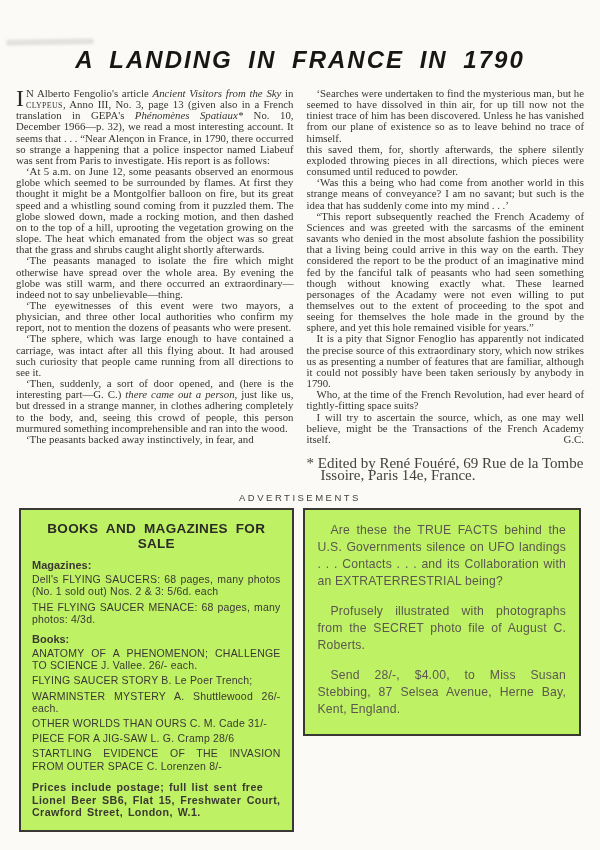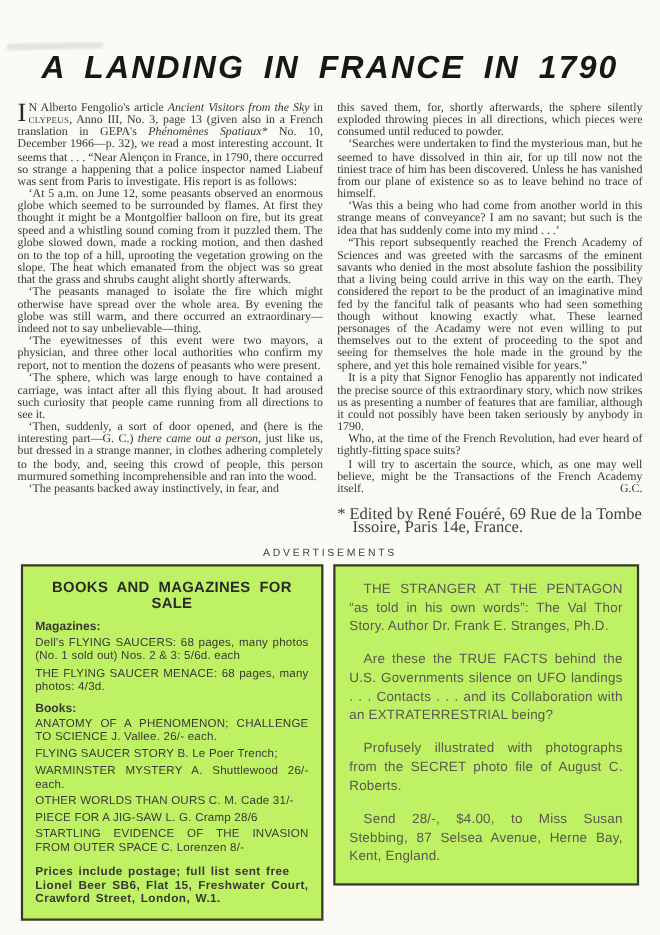--- a/index.html
+++ b/index.html
@@ -8,21 +8,21 @@
     font-family:"Liberation Serif",serif;overflow:hidden;box-sizing:border-box;
   }
   .scan-artifact{
     position:absolute;left:6px;top:39px;width:88px;height:6px;
     background:#b9b7b2;opacity:.35;border-radius:3px;transform:rotate(-1deg);
     filter:blur(1px);
   }
   .title{
     margin:46px 20px 14px;text-align:center;
     font-family:"Liberation Sans",sans-serif;font-style:italic;font-weight:bold;
-    font-size:29px;letter-spacing:2px;word-spacing:7px;color:#191714;
+    font-size:24px;letter-spacing:2px;word-spacing:7px;color:#191714;
   }
   .columns{display:flex;gap:13px;padding:0 16px;}
   .col{flex:1;min-width:0;font-size:10.8px;line-height:11.15px;text-align:justify;color:#383530;}
   .para{margin:0;text-indent:10px;position:relative;}
   .noindent{text-indent:0;}
   .dropcap{float:left;font-size:24px;line-height:19px;margin:1px 2px 0 0;color:#2b2925;}
   .sc{font-variant:small-caps;letter-spacing:.3px;}
   .sig{position:absolute;right:0;bottom:0;}
   .footnote{font-size:15px;line-height:11.6px;margin-top:13px;padding-left:14px;text-indent:-14px;text-align:left;color:#45423c;}
   .ads-label{
@@ -57,22 +57,22 @@
     <div class="col">
         <p class="para noindent"><span class="dropcap">I</span><span>N Alberto Fengolio's article </span><i>Ancient Visitors from the Sky</i><span> in </span><span class="sc">clypeus</span><span>, Anno III, No. 3, page 13 (given also in a French translation in GEPA's </span><i>Phénomènes Spatiaux*</i><span> No. 10, December 1966—p. 32), we read a most interesting account. It seems that . . . “Near Alençon in France, in 1790, there occurred so strange a happening that a police inspector named Liabeuf was sent from Paris to investigate. His report is as follows:</span></p>
         <p class="para"><span>‘At 5 a.m. on June 12, some peasants observed an enormous globe which seemed to be surrounded by flames. At first they thought it might be a Montgolfier balloon on fire, but its great speed and a whistling sound coming from it puzzled them. The globe slowed down, made a rocking motion, and then dashed on to the top of a hill, uprooting the vegetation growing on the slope. The heat which emanated from the object was so great that the grass and shrubs caught alight shortly afterwards.</span></p>
         <p class="para"><span>‘The peasants managed to isolate the fire which might otherwise have spread over the whole area. By evening the globe was still warm, and there occurred an extraordinary—indeed not to say unbelievable—thing.</span></p>
         <p class="para"><span>‘The eyewitnesses of this event were two mayors, a physician, and three other local authorities who confirm my report, not to mention the dozens of peasants who were present.</span></p>
         <p class="para"><span>‘The sphere, which was large enough to have contained a carriage, was intact after all this flying about. It had aroused such curiosity that people came running from all directions to see it.</span></p>
         <p class="para"><span>‘Then, suddenly, a sort of door opened, and (here is the interesting part—G. C.) </span><i>there came out a person</i><span>, just like us, but dressed in a strange manner, in clothes adhering completely to the body, and, seeing this crowd of people, this person murmured something incomprehensible and ran into the wood.</span></p>
         <p class="para"><span>‘The peasants backed away instinctively, in fear, and</span></p>
       </div>
     <div class="col">
+        <p class="para"><span>‘Searches were undertaken to find the mysterious man, but he seemed to have dissolved in thin air, for up till now not the tiniest trace of him has been discovered. Unless he has vanished from our plane of existence so as to leave behind no trace of himself.</span></p>
         <p class="para noindent"><span>this saved them, for, shortly afterwards, the sphere silently exploded throwing pieces in all directions, which pieces were consumed until reduced to powder.</span></p>
-        <p class="para"><span>‘Searches were undertaken to find the mysterious man, but he seemed to have dissolved in thin air, for up till now not the tiniest trace of him has been discovered. Unless he has vanished from our plane of existence so as to leave behind no trace of himself.</span></p>
         <p class="para"><span>‘Was this a being who had come from another world in this strange means of conveyance? I am no savant; but such is the idea that has suddenly come into my mind . . .’</span></p>
         <p class="para"><span>“This report subsequently reached the French Academy of Sciences and was greeted with the sarcasms of the eminent savants who denied in the most absolute fashion the possibility that a living being could arrive in this way on the earth. They considered the report to be the product of an imaginative mind fed by the fanciful talk of peasants who had seen something though without knowing exactly what. These learned personages of the Acadamy were not even willing to put themselves out to the extent of proceeding to the spot and seeing for themselves the hole made in the ground by the sphere, and yet this hole remained visible for years.”</span></p>
         <p class="para"><span>It is a pity that Signor Fenoglio has apparently not indicated the precise source of this extraordinary story, which now strikes us as presenting a number of features that are familiar, although it could not possibly have been taken seriously by anybody in 1790.</span></p>
         <p class="para"><span>Who, at the time of the French Revolution, had ever heard of tightly-fitting space suits?</span></p>
         <p class="para"><span>I will try to ascertain the source, which, as one may well believe, might be the Transactions of the French Academy itself.</span><span class="sig">G.C.</span></p>
         <p class="para noindent footnote"><span>* Edited by René Fouéré, 69 Rue de la Tombe Issoire, Paris 14e, France.</span></p>
       </div>
   </div>
 
   <div class="ads-label">ADVERTISEMENTS</div>
@@ -94,20 +94,19 @@
           <div class="ad-item">PIECE FOR A JIG-SAW L. G. Cramp 28/6</div>
           <div class="ad-item">STARTLING EVIDENCE OF THE INVASION FROM OUTER SPACE C. Lorenzen 8/-</div>
         </div>
       <div class="ad-footer">
           <div class="ad-footer-line">Prices include postage; full list sent free</div>
           <div class="ad-footer-line">Lionel Beer SB6, Flat 15, Freshwater Court, Crawford Street, London, W.1.</div>
         </div>
     </div>
 
     <div class="ad-box pent-box">
-        <div class="pent-para">THE STRANGER AT THE PENTAGON “as told in his own words”: The Val Thor Story. Author Dr. Frank E. Stranges, Ph.D.</div>
         <div class="pent-para">Are these the TRUE FACTS behind the U.S. Governments silence on UFO landings . . . Contacts . . . and its Collaboration with an EXTRATERRESTRIAL being?</div>
         <div class="pent-para">Profusely illustrated with photographs from the SECRET photo file of August C. Roberts.</div>
         <div class="pent-para">Send 28/-, $4.00, to Miss Susan Stebbing, 87 Selsea Avenue, Herne Bay, Kent, England.</div>
       </div>
   </div>
 
 </div>
 
 </body></html>

